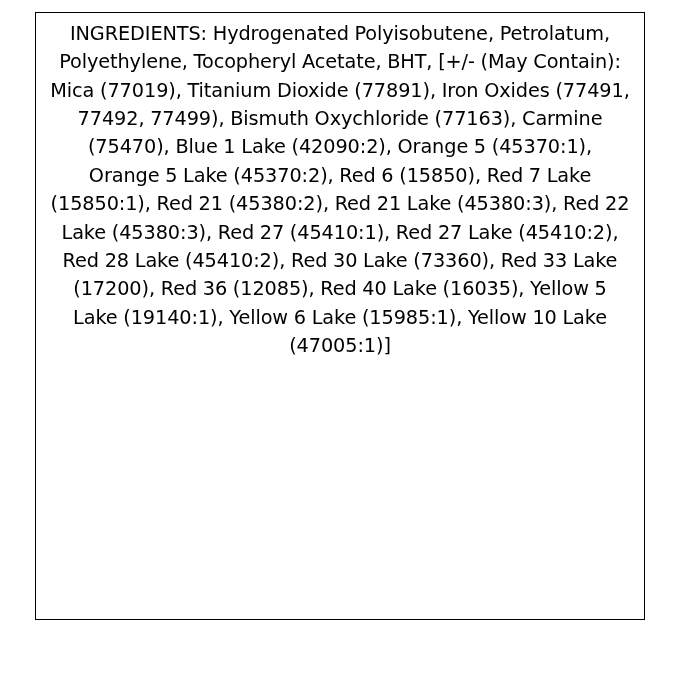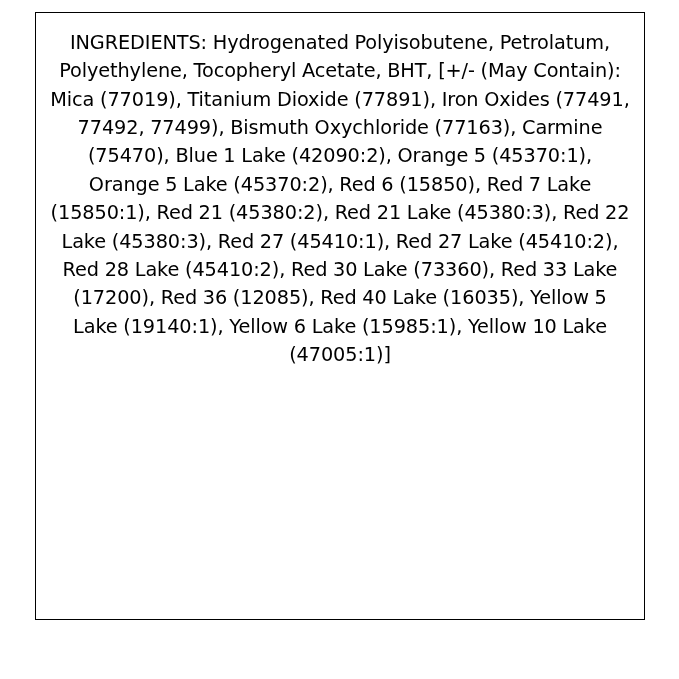--- a/index.html
+++ b/index.html
@@ -21,21 +21,21 @@
   }
   .label-box {
     position: absolute;
     left: 35px;
     top: 12px;
     width: 610px;
     height: 608px;
     border: 1.5px solid #000000;
     box-sizing: border-box;
     background: #ffffff;
-    padding: 16px 14px 0 14px;
+    padding: 7px 14px 0 14px;
   }
   .ingredients-text {
     font-family: "DejaVu Sans", sans-serif;
     font-size: 19.3px;
     line-height: 1.47;
     color: #000000;
     text-align: center;
     letter-spacing: -0.1px;
     word-spacing: -0.3px;
     margin: 0;

